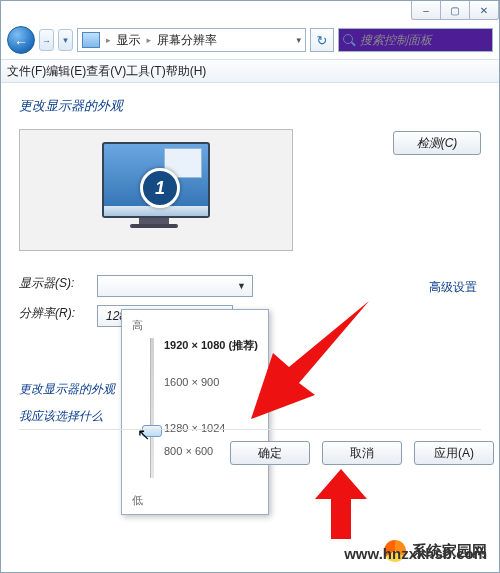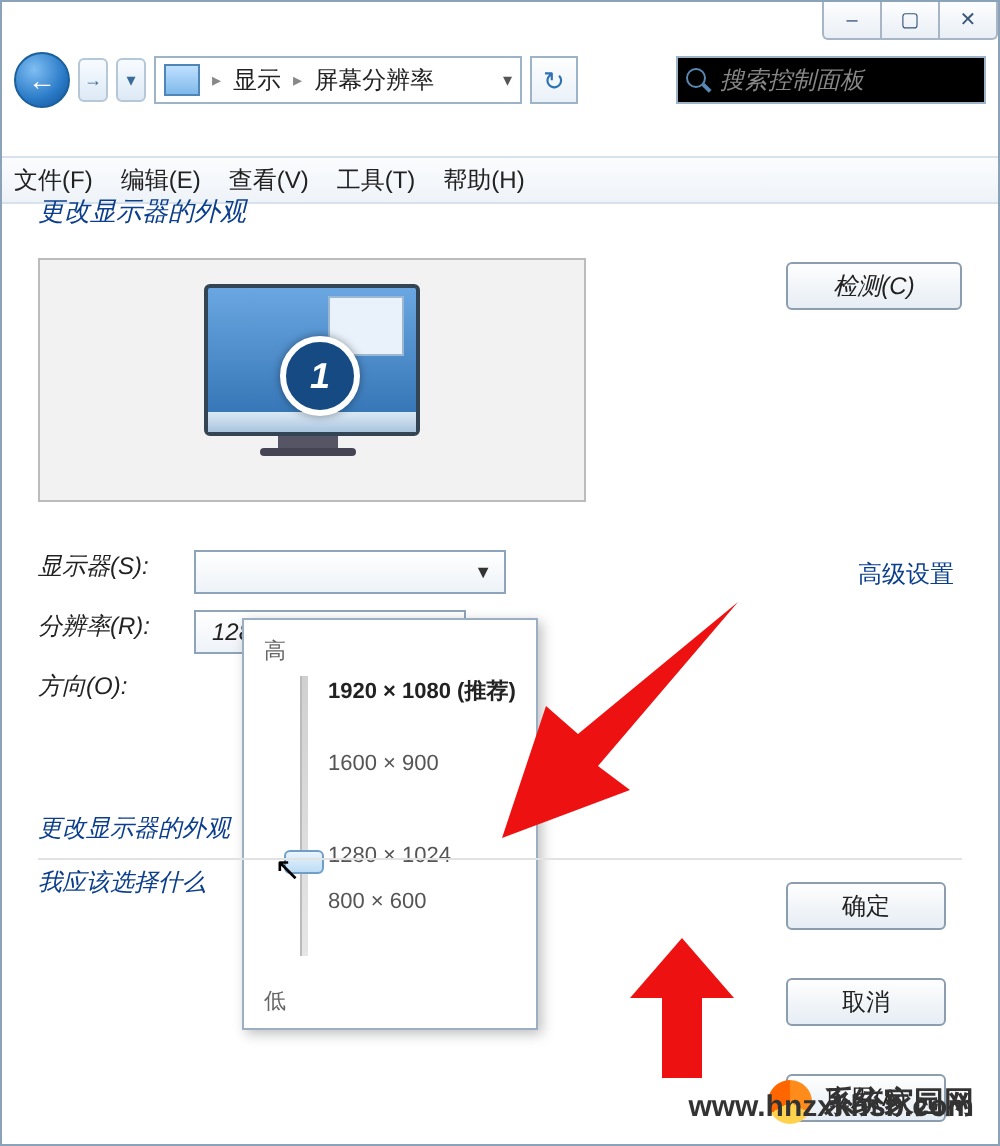--- a/index.html
+++ b/index.html
@@ -11,26 +11,26 @@
   .cap-btn:last-child{border-bottom-right-radius:3px;}
   
   .navrow{position:absolute;top:22px;left:0;right:0;height:34px;display:flex;align-items:center;padding:0 6px;gap:4px;}
   .navbtn{width:26px;height:26px;border-radius:50%;background:radial-gradient(circle at 35% 30%,#7fbef3,#2a7ac7 60%,#115192);border:1px solid #1b5f9d;display:flex;align-items:center;justify-content:center;color:#fff;font-size:14px;}
   .navbtn.small{width:13px;height:20px;border-radius:3px;background:linear-gradient(#f7fbff,#dde9f5);border:1px solid #b6c7d8;color:#3a6b9b;font-size:9px;}
   .addr{flex:1;height:22px;border:1px solid #9db3c8;background:#fff;display:flex;align-items:center;padding:0 4px;gap:4px;font-size:12px;color:#222;}
   .addr .ic{width:16px;height:14px;background:linear-gradient(#bfe0ff,#7fb9ea);border:1px solid #4e86b8;}
   .addr .sep{color:#888;font-size:9px;padding:0 2px;}
   .addr .dd{margin-left:auto;color:#555;font-size:9px;}
   .refresh{width:22px;height:22px;border:1px solid #9db3c8;background:linear-gradient(#fdfefe,#e9f1f8);display:flex;align-items:center;justify-content:center;color:#2f72b4;font-size:13px;}
-  .search{width:145px;height:22px;border:1px solid #9db3c8;background:#000000;display:flex;align-items:center;padding:0 4px;color:#888;font-style:italic;margin-left:45px;}
+  .search{width:145px;height:22px;border:1px solid #9db3c8;background:#4c1d95;display:flex;align-items:center;padding:0 4px;color:#888;font-style:italic;}
   .search .ic{width:13px;height:13px;margin-right:4px;position:relative;}
   .search .ic::before{content:"";position:absolute;width:8px;height:8px;border:1px solid #5a87b3;border-radius:50%;left:0;top:0;}
   .search .ic::after{content:"";position:absolute;width:5px;height:1.5px;background:#5a87b3;left:8px;top:9px;transform:rotate(45deg);}
   
-  .menubar{position:absolute;top:58px;left:0;right:0;height:22px;border-top:1px solid #d8e2ec;border-bottom:1px solid #d8e2ec;background:linear-gradient(#fbfcfe,#eef3f8);display:flex;align-items:center;padding:0 6px;gap:14px;color:#222;margin-top:19px;}
+  .menubar{position:absolute;top:58px;left:0;right:0;height:22px;border-top:1px solid #d8e2ec;border-bottom:1px solid #d8e2ec;background:linear-gradient(#fbfcfe,#eef3f8);display:flex;align-items:center;padding:0 6px;color:#222;}
   
   .content{position:absolute;top:80px;left:0;right:0;bottom:0;padding:10px 18px 0 18px;font-style:italic;}
   .heading{color:#0b3e8c;font-size:13px;margin:6px 0 14px 0;}
   .preview-row{display:flex;align-items:flex-start;}
   .preview-box{width:272px;height:120px;border:1px solid #bcbcbc;background:#f2f2f2;position:relative;margin-bottom:16px;}
   .monitor{position:absolute;left:82px;top:12px;width:104px;height:90px;}
   .mon-scr{width:104px;height:72px;background:linear-gradient(#6aa7e2,#2f6fb0);border:2px solid #345;border-radius:3px;position:relative;}
   .mon-wall{position:absolute;right:6px;top:4px;width:36px;height:28px;background:#e9f2fb;border:1px solid #9bb8d3;}
   .mon-tb{position:absolute;left:0;bottom:0;right:0;height:10px;background:linear-gradient(#dce9f5,#aac5df);}
   .mon-num{position:absolute;left:36px;top:24px;width:34px;height:34px;border-radius:50%;background:#154a82;border:3px solid #fff;color:#fff;display:flex;align-items:center;justify-content:center;font-size:18px;font-weight:bold;box-shadow:0 0 4px rgba(0,0,0,.4);}
@@ -47,21 +47,21 @@
   .adv{position:absolute;right:22px;top:278px;color:#0b3e8c;font-size:12px;}
   
   .popup{position:absolute;left:120px;top:308px;width:130px;height:190px;background:#fff;border:1px solid #9aafc3;box-shadow:2px 2px 6px rgba(0,0,0,.25);padding:8px 6px 6px 10px;font-size:11px;color:#444;}
   .popup .cap{color:#666;}
   .popup .track{position:absolute;left:28px;top:28px;width:3px;height:140px;background:linear-gradient(#d0d0d0,#e6e6e6);border-left:1px solid #bbb;}
   .popup .thumb{position:absolute;left:20px;top:115px;width:18px;height:10px;background:linear-gradient(#eaf5ff,#bcdcf4);border:1px solid #6f9fc8;border-radius:3px;}
   .popup .opt{position:absolute;left:42px;font-size:11px;color:#555;}
   .popup .rec{font-weight:bold;color:#222;}
   .cursor{position:absolute;left:136px;top:424px;font-size:16px;color:#000;pointer-events:none;}
   
-  .btnrow{position:absolute;right:26px;top:440px;display:flex;gap:24px;flex-direction:column;}
+  .btnrow{position:absolute;right:5px;top:440px;display:flex;gap:12px;}
   .btnrow .winbtn{min-width:62px;}
   
   .arrow{position:absolute;pointer-events:none;}
   .arrow svg{display:block;}
   
   .wm{position:absolute;right:12px;bottom:10px;font-size:15px;color:#333;font-weight:bold;display:flex;align-items:center;gap:6px;}
   .wm .logo{width:22px;height:22px;border-radius:50%;background:conic-gradient(#ff8c1a 0 120deg,#ffd24d 120deg 240deg,#ff6600 240deg 360deg);}
   .hr{position:absolute;left:18px;right:18px;top:428px;border-top:1px solid #e2e2e2;}
 </style>
 </head>
@@ -130,23 +130,20 @@
     </div>
 
     <div class="frow">
       <span class="flabel">分辨率(R):</span>
       <div class="combo">
         <span>1280 × 1024</span>
         <span class="arr">▼</span>
       </div>
     </div>
 
-    <div class="frow">
-      <span class="flabel">方向(O):</span>
-    </div>
 
     <span class="link" style="margin-top:54px">更改显示器的外观</span>
     <span class="link">我应该选择什么</span>
   </div>
 
   <span class="adv">高级设置</span>
 
   <div class="popup">
     <span class="cap">高</span>
     <div class="track"></div>

